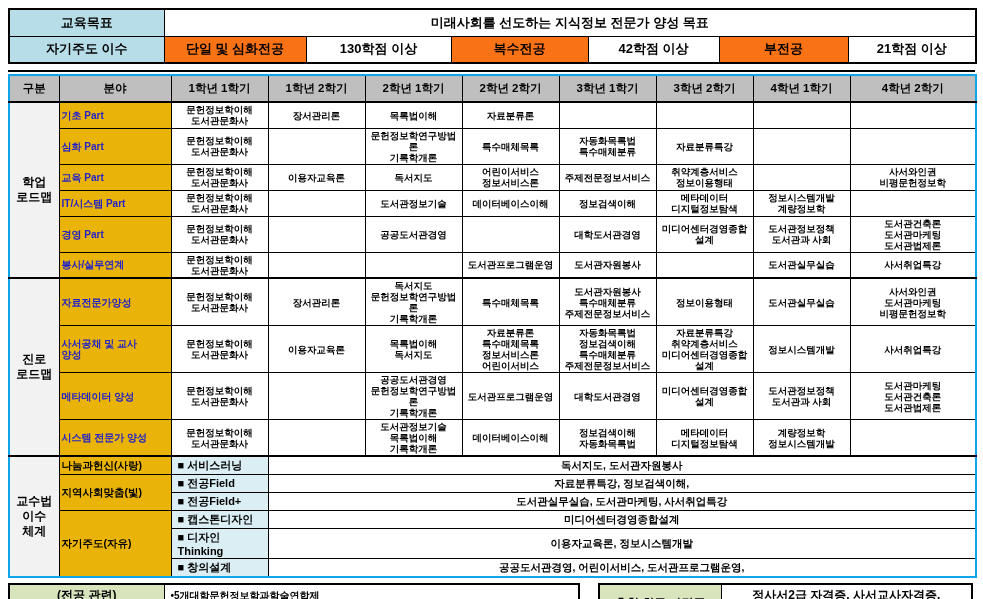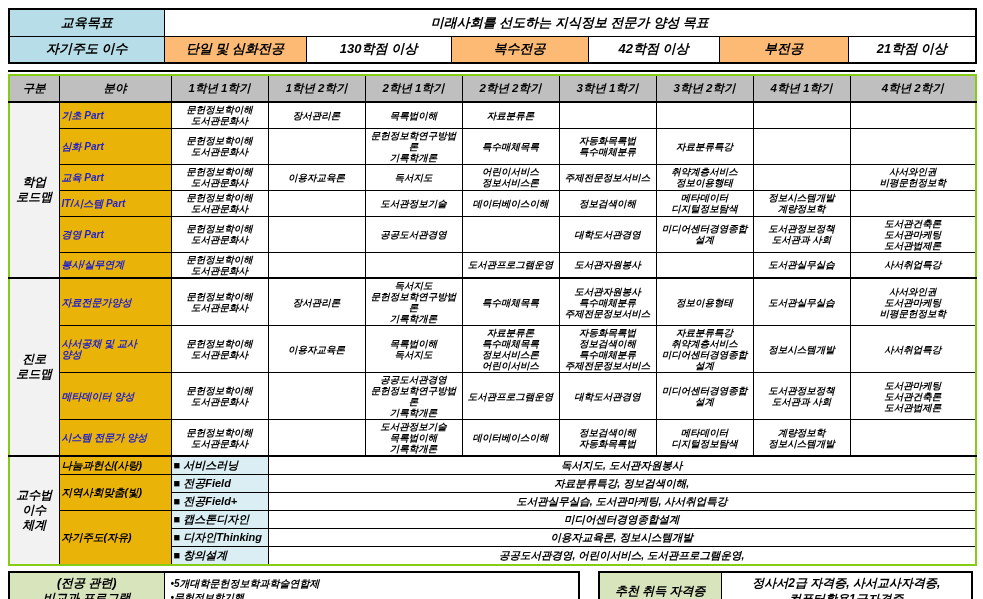--- a/index.html
+++ b/index.html
@@ -3,40 +3,40 @@
 <meta charset="utf-8">
 <style>
   * { box-sizing: border-box; }
   html,body { margin:0; padding:0; background:#fff; }
   body {
     width:983px; height:599px;
     font-family:"Liberation Sans","DejaVu Sans",sans-serif;
     font-weight:bold; color:#000;
   }
   .page { padding:8px; }
-  table { border-collapse:collapse; table-layout:fixed;font-style:italic; }
+  table { border-collapse:collapse; table-layout:fixed; }
   td,th { border:1px solid #000; overflow:hidden; padding:1px 2px; vertical-align:middle; }
 
   
   .toptable { width:967px; border:2px solid #000; }
   .toptable td { height:27px; text-align:center; font-size:13px; }
   .blue  { background:#b7dee8; }
-  .pale  { background:#fdba74; }
+  .pale  { background:#f97316; }
   .white { background:#fff; }
 
   .rule { border-top:2px solid #000; margin:6px 0 2px 0; height:0; }
 
   
-  .maintable { width:967px; border:2px solid #84cc16; }
+  .maintable { width:967px; border:2px solid #0ea5e9; }
   .maintable th { background:#bfbfbf; font-size:11.5px; height:27px; text-align:center; }
   .gubun { background:#f2f2f2; font-size:12px; text-align:center; white-space:pre-line; line-height:15px; }
   .area  { background:#eab308; font-size:10px; color:#2323c9; text-align:left; white-space:pre-line; line-height:11px; }
   .area.k { color:#000; font-size:10.5px;margin-top:44px; }
   .course { font-size:9.5px; line-height:11px; text-align:center; white-space:pre-line; height:26px; }
-  .mname { background:#daeef3; font-size:11px; text-align:left; height:17px; }
+  .mname { background:#daeef3; font-size:11px; text-align:left; padding-left:6px; height:17px; }
   .mcontent { font-size:10.5px; text-align:center; }
   tr.sec-start td { border-top:2px solid #000; }
 
   
   .bottomwrap { display:flex; margin-top:5px; }
   .bottable { border:2px solid #000; }
   .bot-label { background:#d7e4bc; font-size:12px; text-align:center; white-space:pre-line; line-height:15px; }
   .bot-items { font-size:10px; text-align:left; padding-left:6px; white-space:pre-line; line-height:14px; background:#fff; }
   .bot-value { font-size:12px; text-align:center; white-space:pre-line; line-height:16px; background:#fff; }
   .gap { width:18px; }

